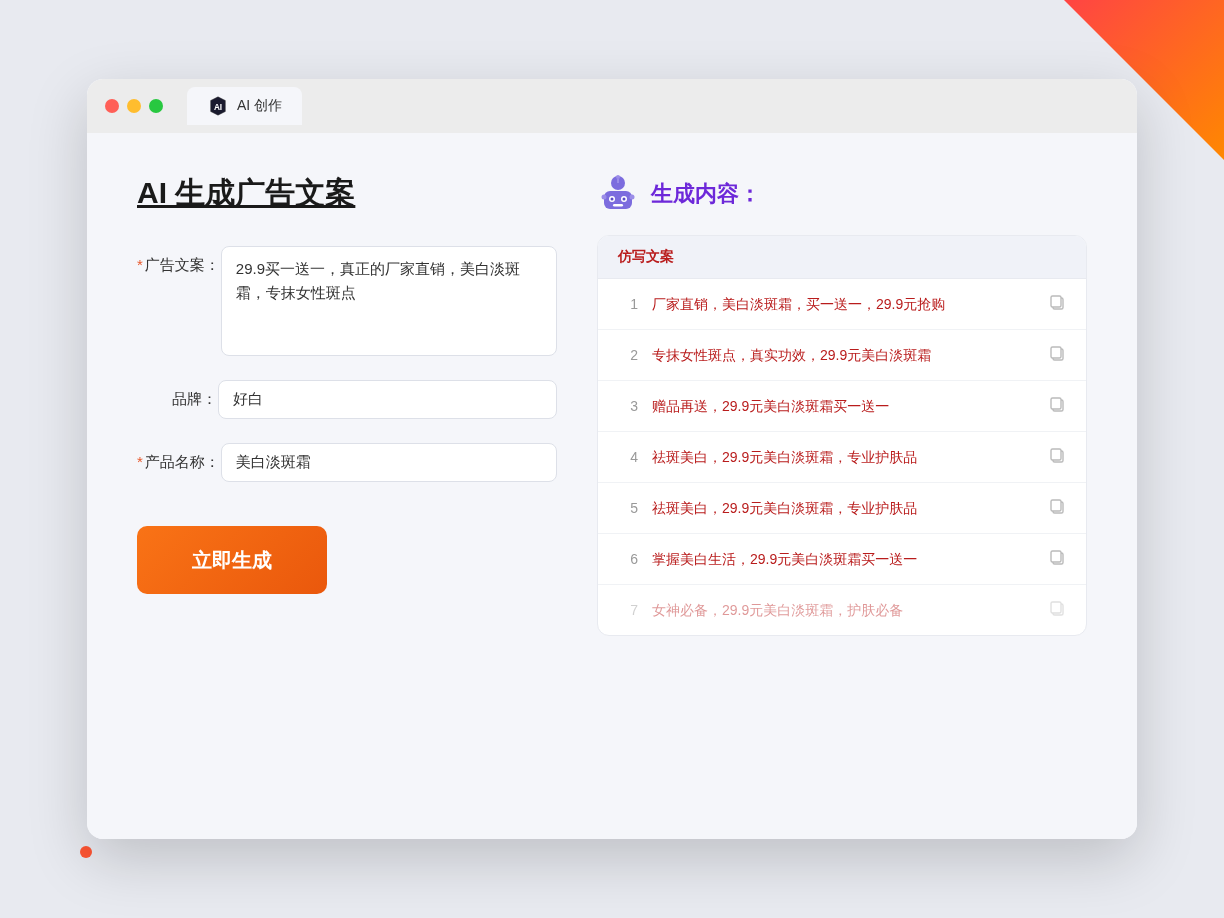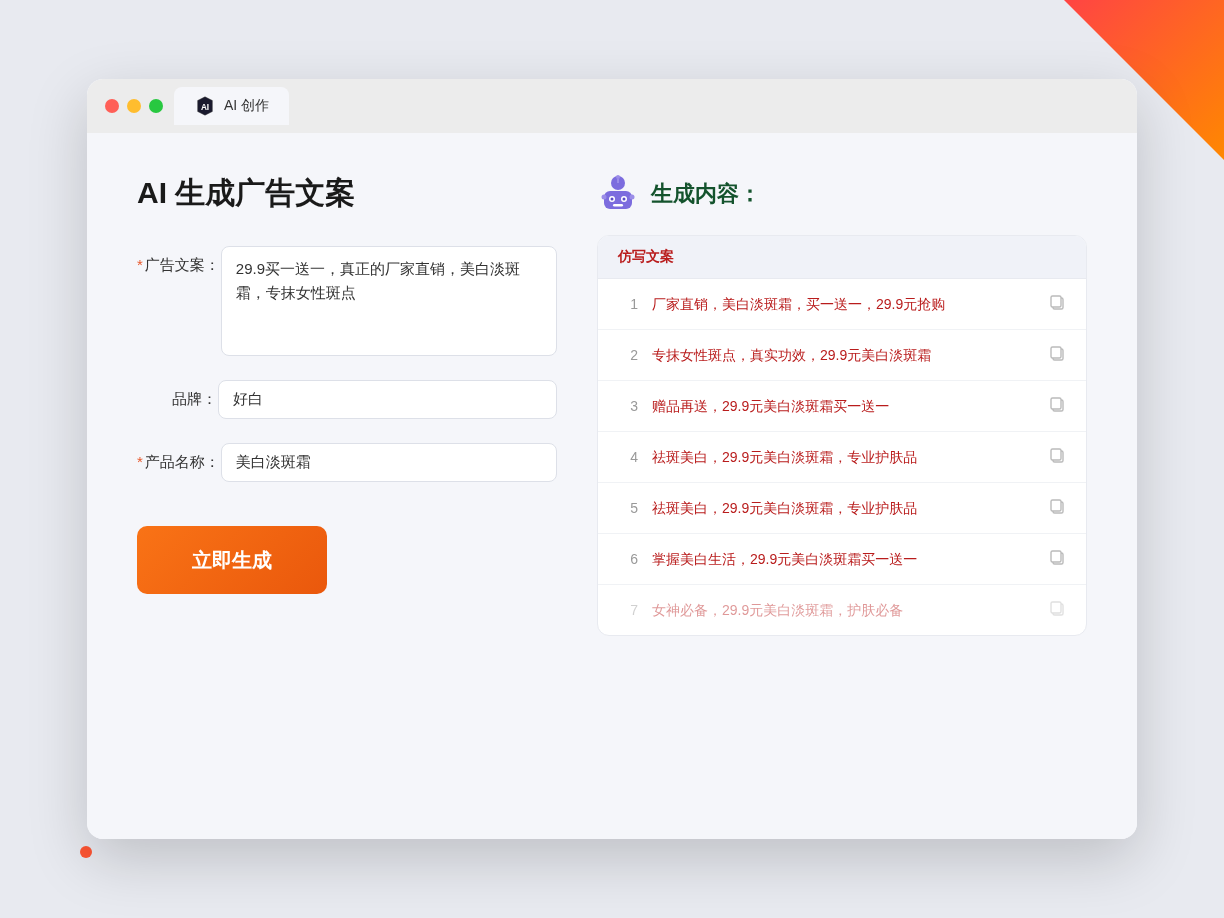--- a/index.html
+++ b/index.html
@@ -46,21 +46,21 @@
       height: 14px;
       border-radius: 50%;
     }
     .tl-red { background: #ff5f57; }
     .tl-yellow { background: #ffbd2e; }
     .tl-green { background: #28c840; }
 
     .tab-bar {
       display: flex;
       align-items: center;
-      margin-left: 11px;
+      margin-left: 24px;
     }
 
     .tab {
       background: #f5f6fa;
       border-radius: 8px 8px 0 0;
       padding: 8px 20px;
       display: flex;
       align-items: center;
       gap: 8px;
       font-size: 14px;
@@ -88,20 +88,21 @@
       flex: 0 0 420px;
       display: flex;
       flex-direction: column;
     }
 
     .page-title {
       font-size: 30px;
       font-weight: 700;
       color: #1a1a1a;
       margin-bottom: 32px;
+      text-decoration: underline;
     }
 
     .form-group {
       display: flex;
       flex-direction: row;
       align-items: flex-start;
       margin-bottom: 24px;
       gap: 1px;
     }
 
@@ -166,21 +167,21 @@
     }
 
     .robot-icon {
       width: 42px;
       height: 42px;
     }
 
     .result-title {
       font-size: 22px;
       font-weight: 600;
-      color: #14532d;
+      color: #6d28d9;
     }
 
     .result-table {
       background: white;
       border-radius: 12px;
       overflow: hidden;
       border: 1px solid #e8eaf0;
     }
 
     .result-table-header {

